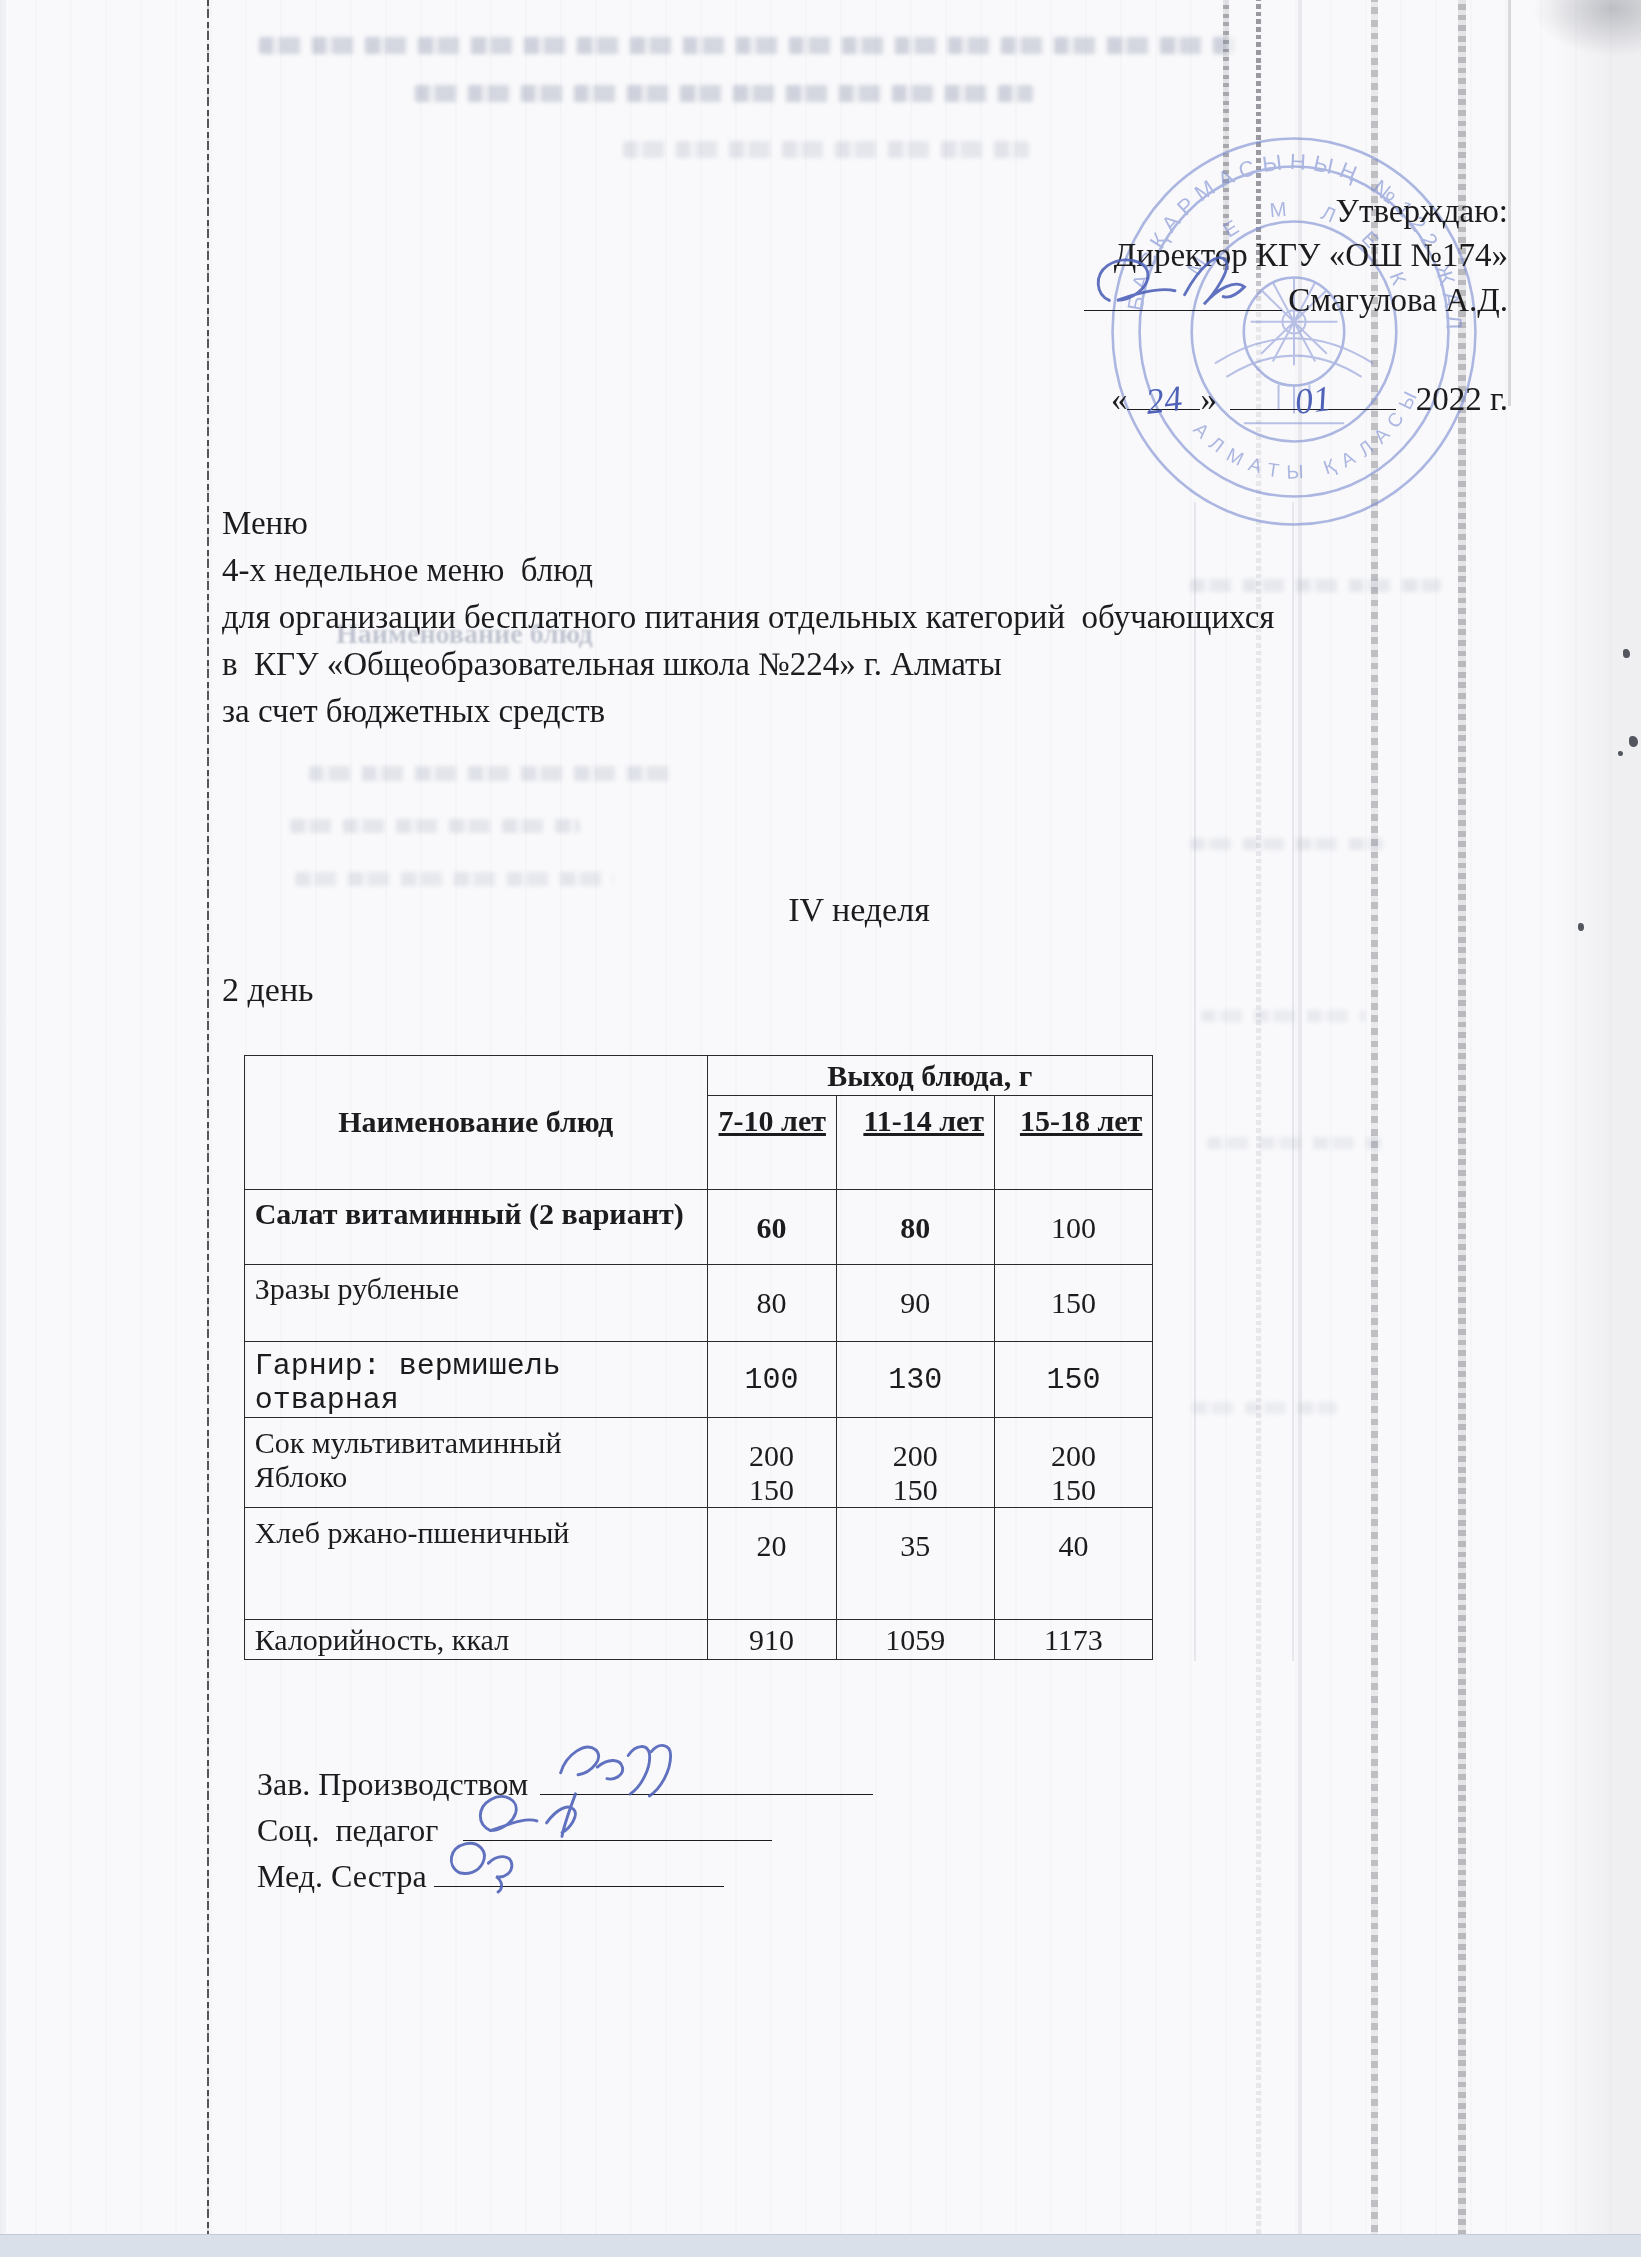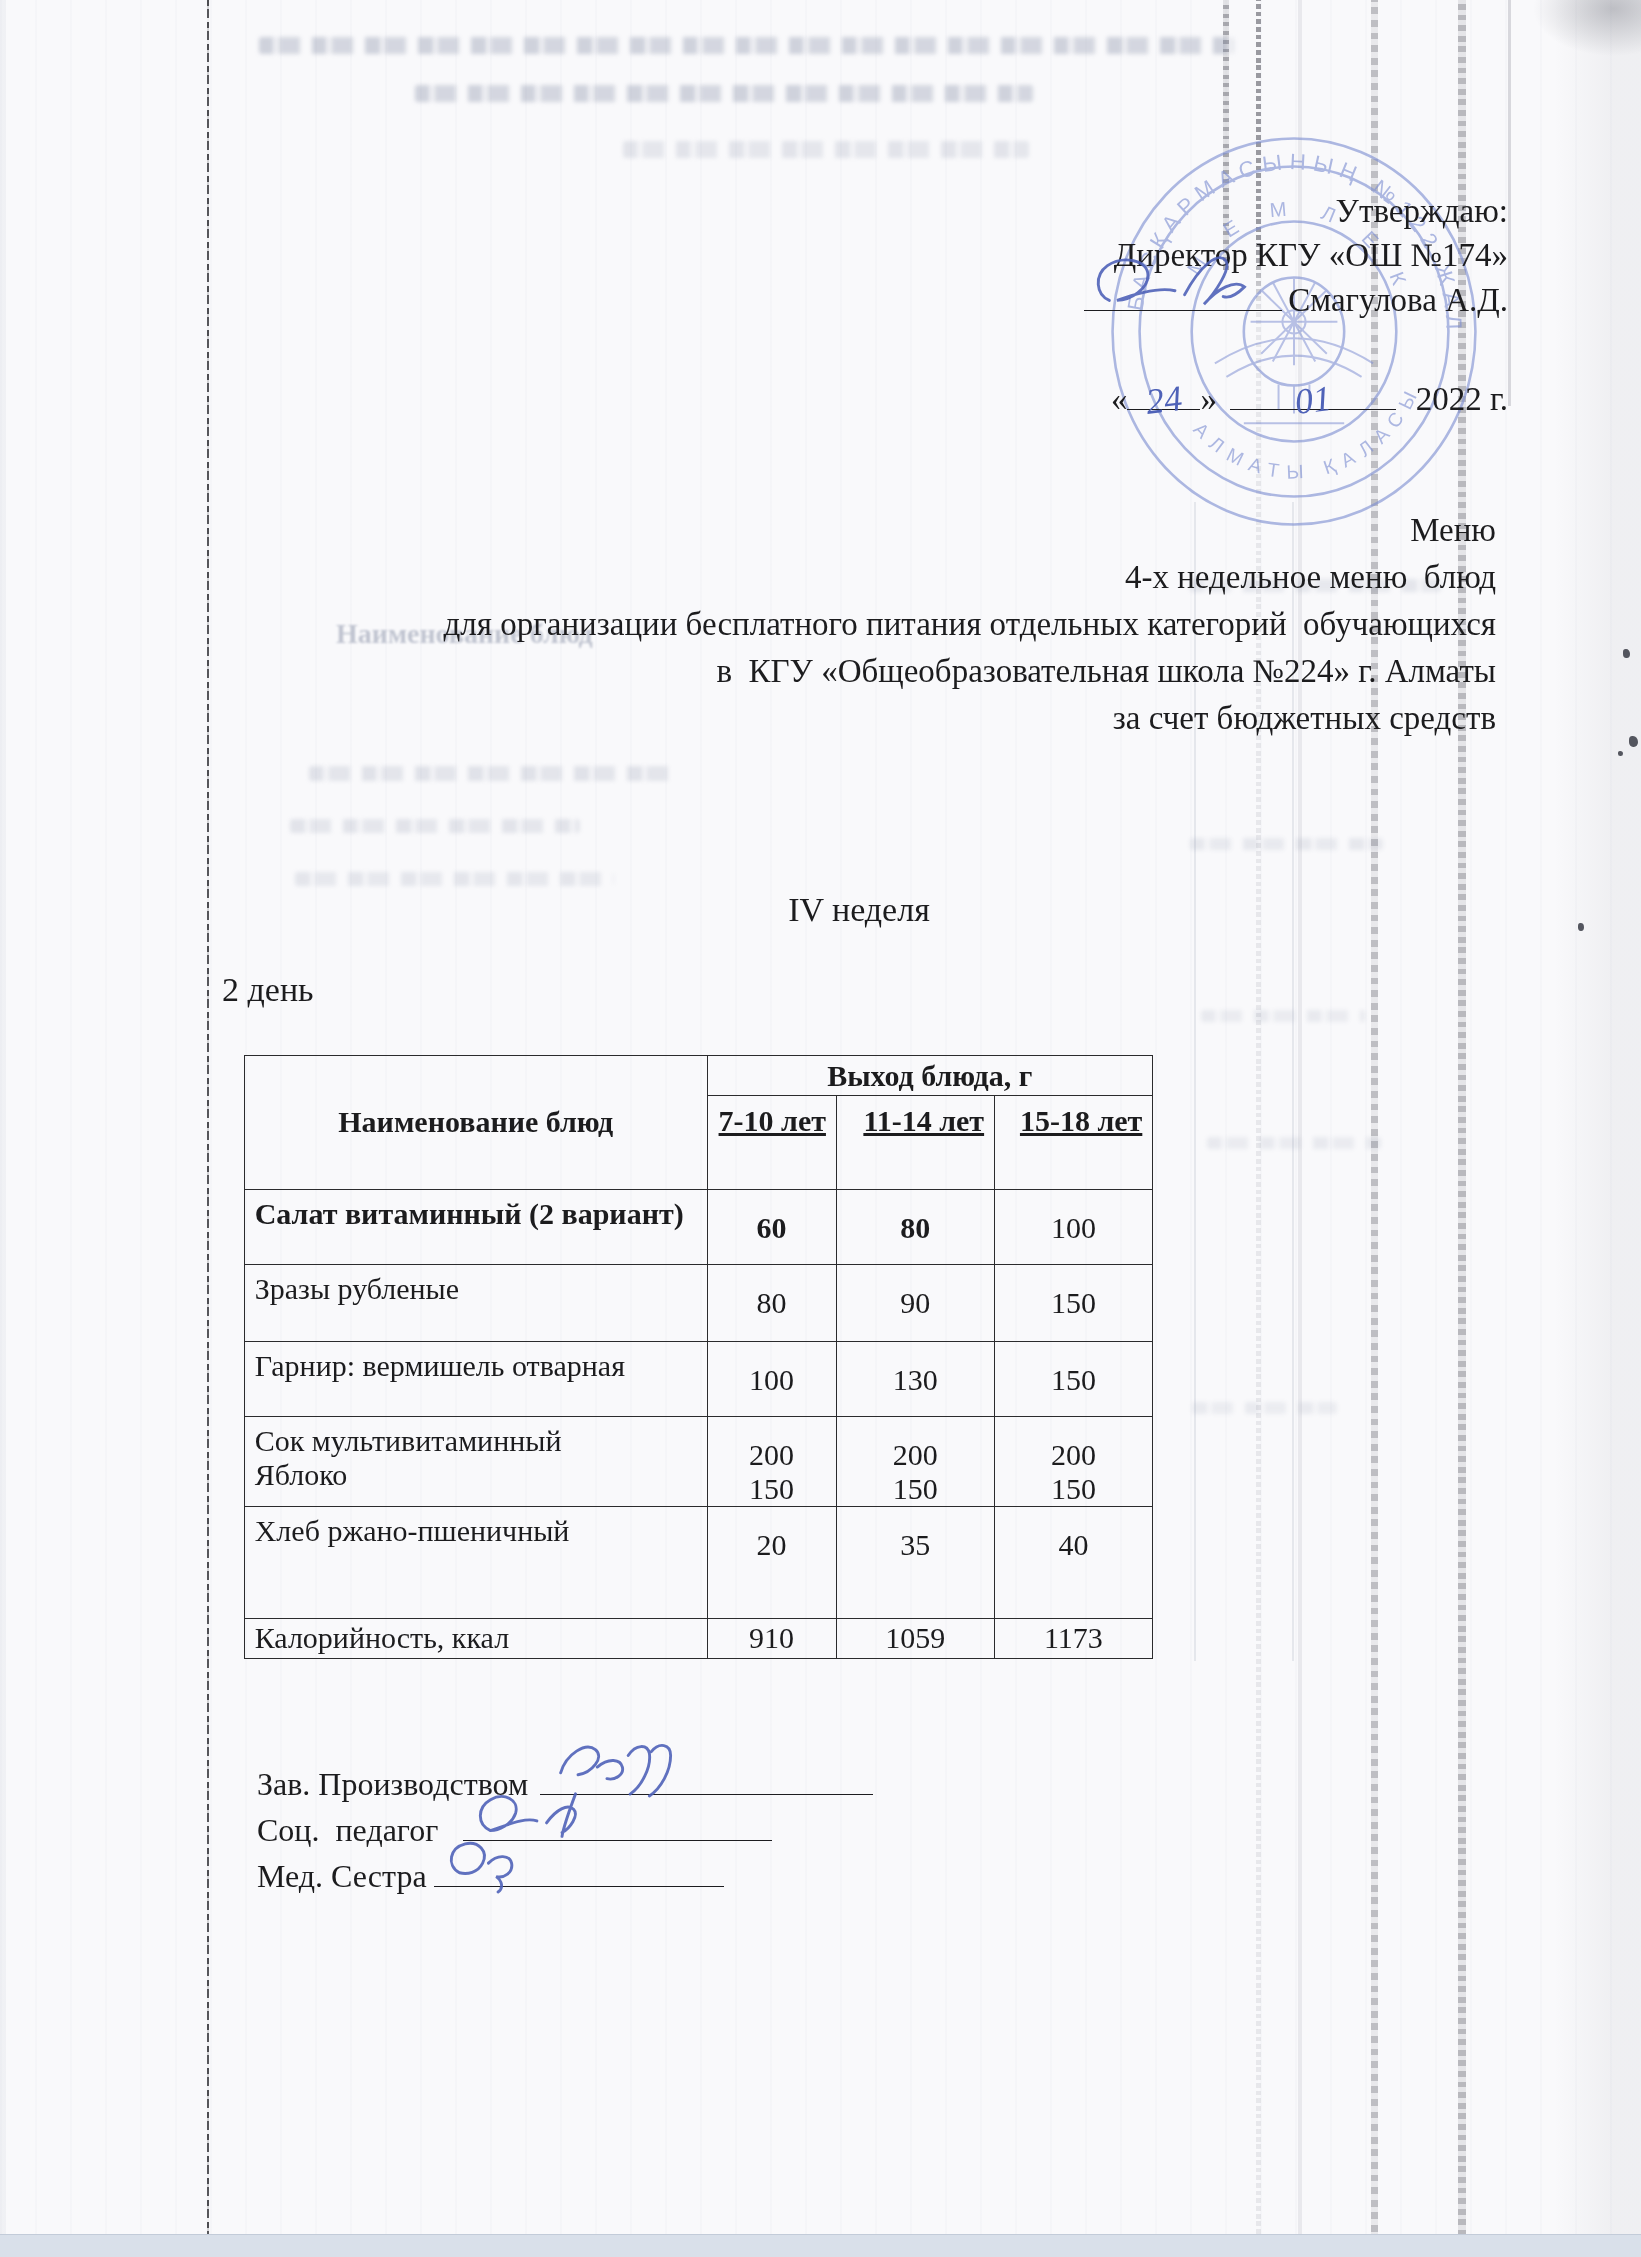--- a/index.html
+++ b/index.html
@@ -49,21 +49,21 @@
   .u-day{display:inline-block;width:73px;border-bottom:1.9px solid #1d1d20;text-align:center;height:33px;}
   .u-month{display:inline-block;width:166px;border-bottom:1.9px solid #1d1d20;text-align:center;height:33px;margin-left:13.5px;margin-right:19.3px;}
   .hand{font-style:italic;color:#4f62b8;display:inline-block;transform:rotate(-7deg);font-size:36px;position:relative;top:1.9px;}
 
   
   .stamp{left:1099px;top:124px;width:390px;height:415px;opacity:.62;}
   .stamp svg{overflow:visible;}
   .stamp *{vector-effect:non-scaling-stroke;}
 
   
-  .title-block{left:222px;top:500px;width:1274px;text-align:right;font-size:33px;line-height:47px;margin-top:7px;}
+  .title-block{left:222px;top:500px;width:1274px;text-align:left;font-size:33px;line-height:47px;}
   .week-label{left:222px;top:891px;width:1274px;text-align:center;font-size:34px;}
   .day-label{left:222px;top:971px;width:1274px;text-align:left;font-size:34px;}
 
   
   .menu-table{left:244px;top:1055px;border-collapse:collapse;table-layout:fixed;width:909px;font-size:30px;}
   .menu-table td{border:1.9px solid #2b2b2d;padding:0 9.7px;vertical-align:top;}
   .menu-table .name-hdr{font-weight:bold;text-align:center;vertical-align:middle;}
   .menu-table .group-hdr{font-weight:bold;text-align:center;vertical-align:middle;height:39px;}
   .menu-table .age-hdr{font-weight:bold;text-align:right;padding-top:7.7px;height:85px;text-decoration:underline;}
   .menu-table .c-name{padding-top:7.7px;}
@@ -197,21 +197,21 @@
     <td class="c-val">60</td>
     <td class="c-val">80</td>
     <td class="c-val norm">100</td>
   </tr>
   <tr style="height:77px;">
     <td class="c-name">Зразы рубленые</td>
     <td class="c-val">80</td>
     <td class="c-val">90</td>
     <td class="c-val">150</td>
   </tr>
-  <tr style="height:75px;">
+  <tr style="height:75px;font-family:Liberation Mono, monospace;">
     <td class="c-name">Гарнир: вермишель отварная</td>
     <td class="c-val">100</td>
     <td class="c-val">130</td>
     <td class="c-val">150</td>
   </tr>
   <tr style="height:81px;">
     <td class="c-name">
       <span>Сок мультивитаминный</span>
       <span>Яблоко</span>
     </td>

